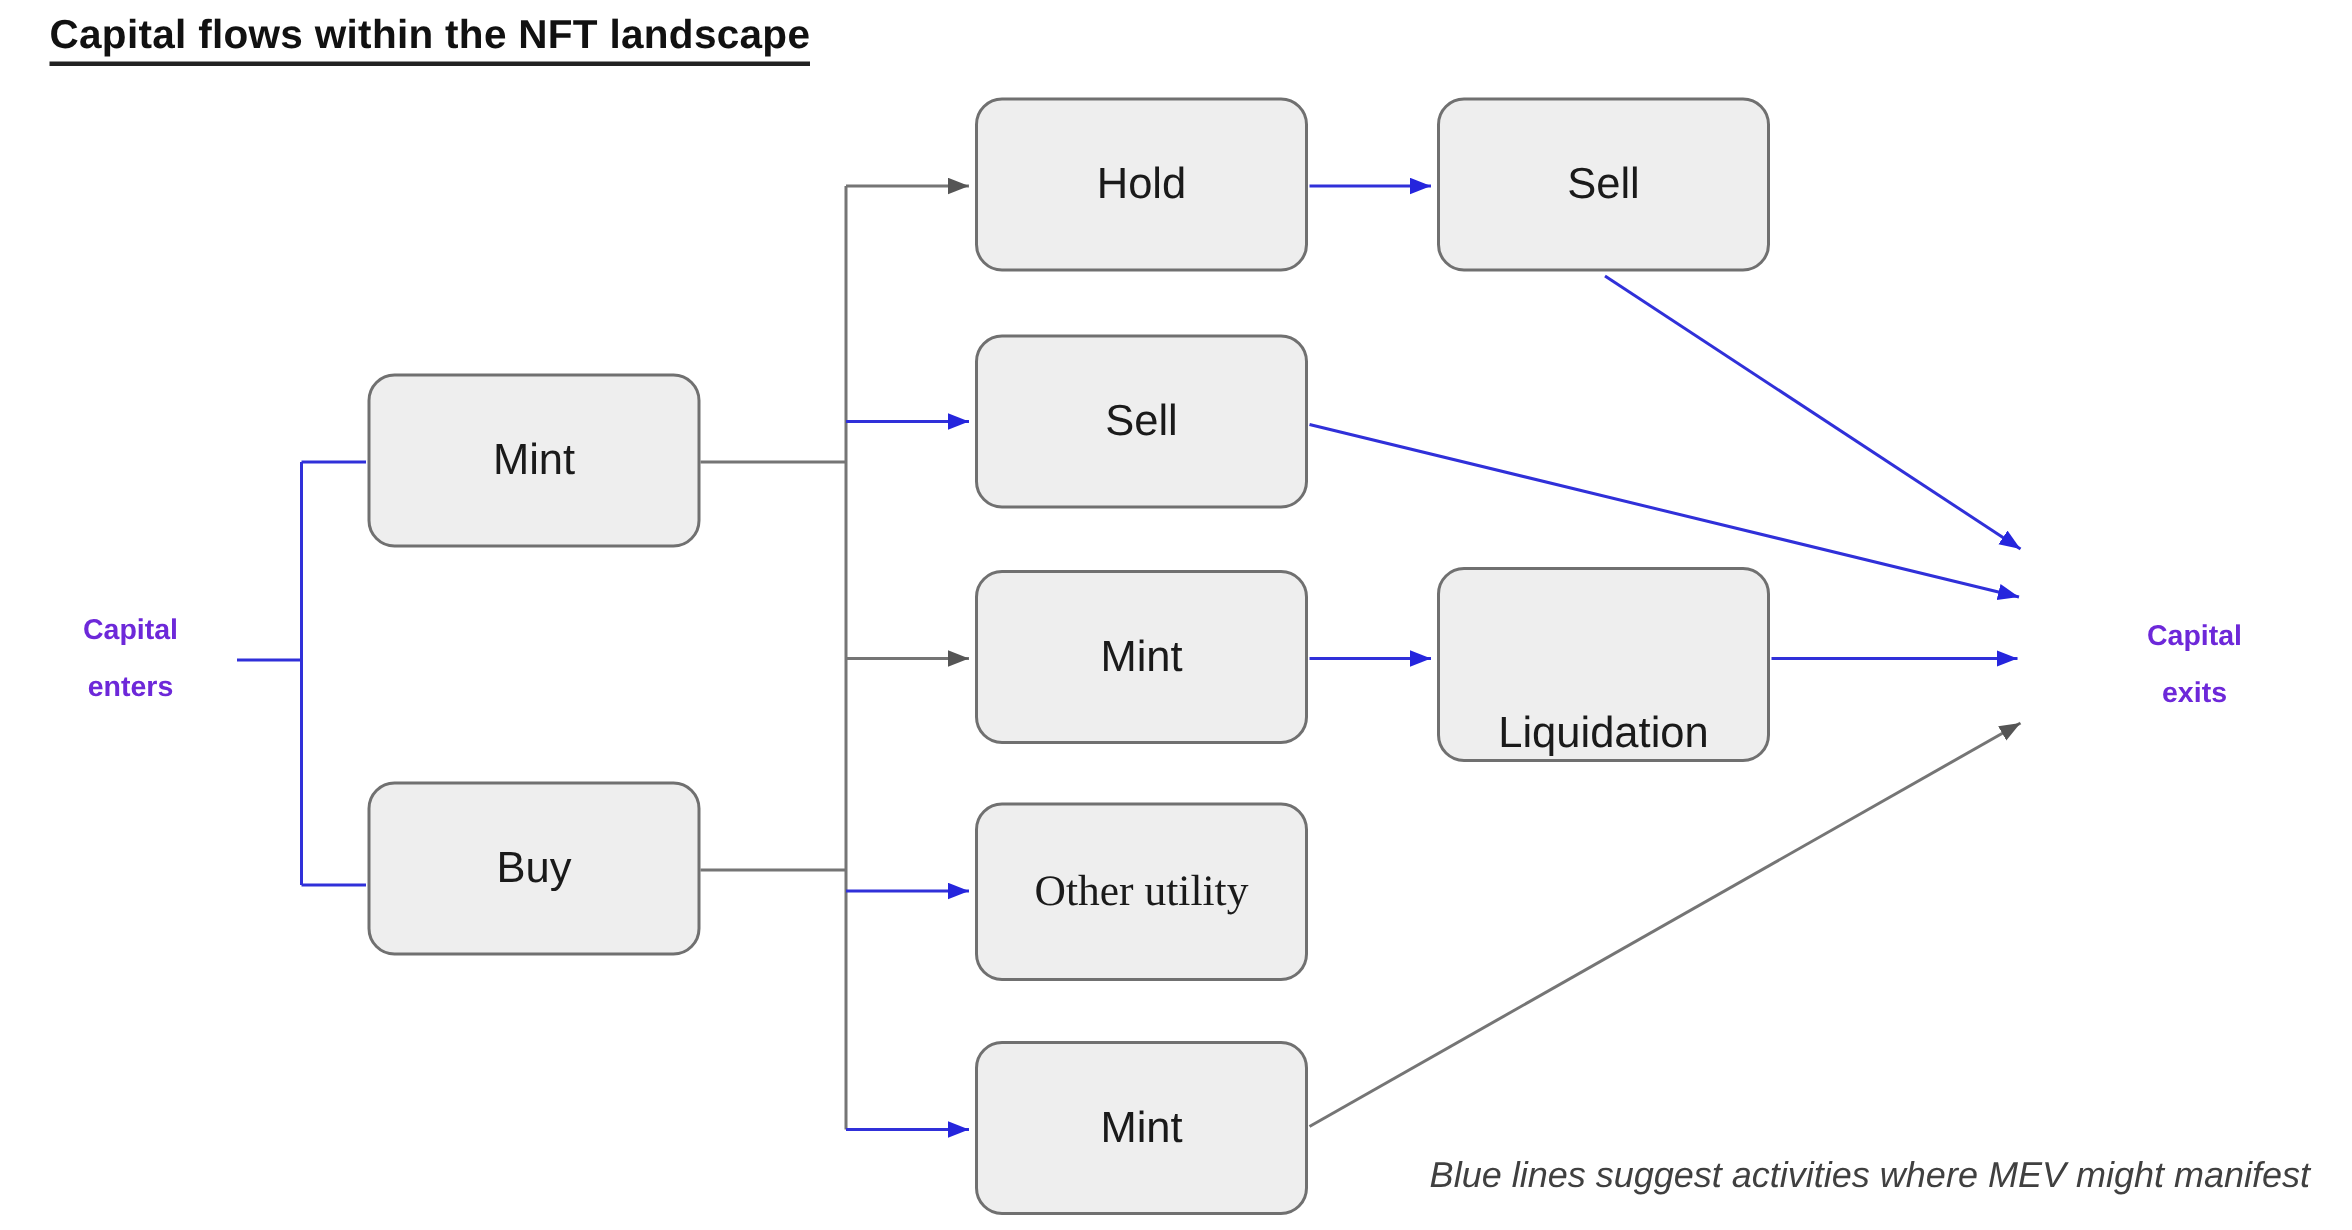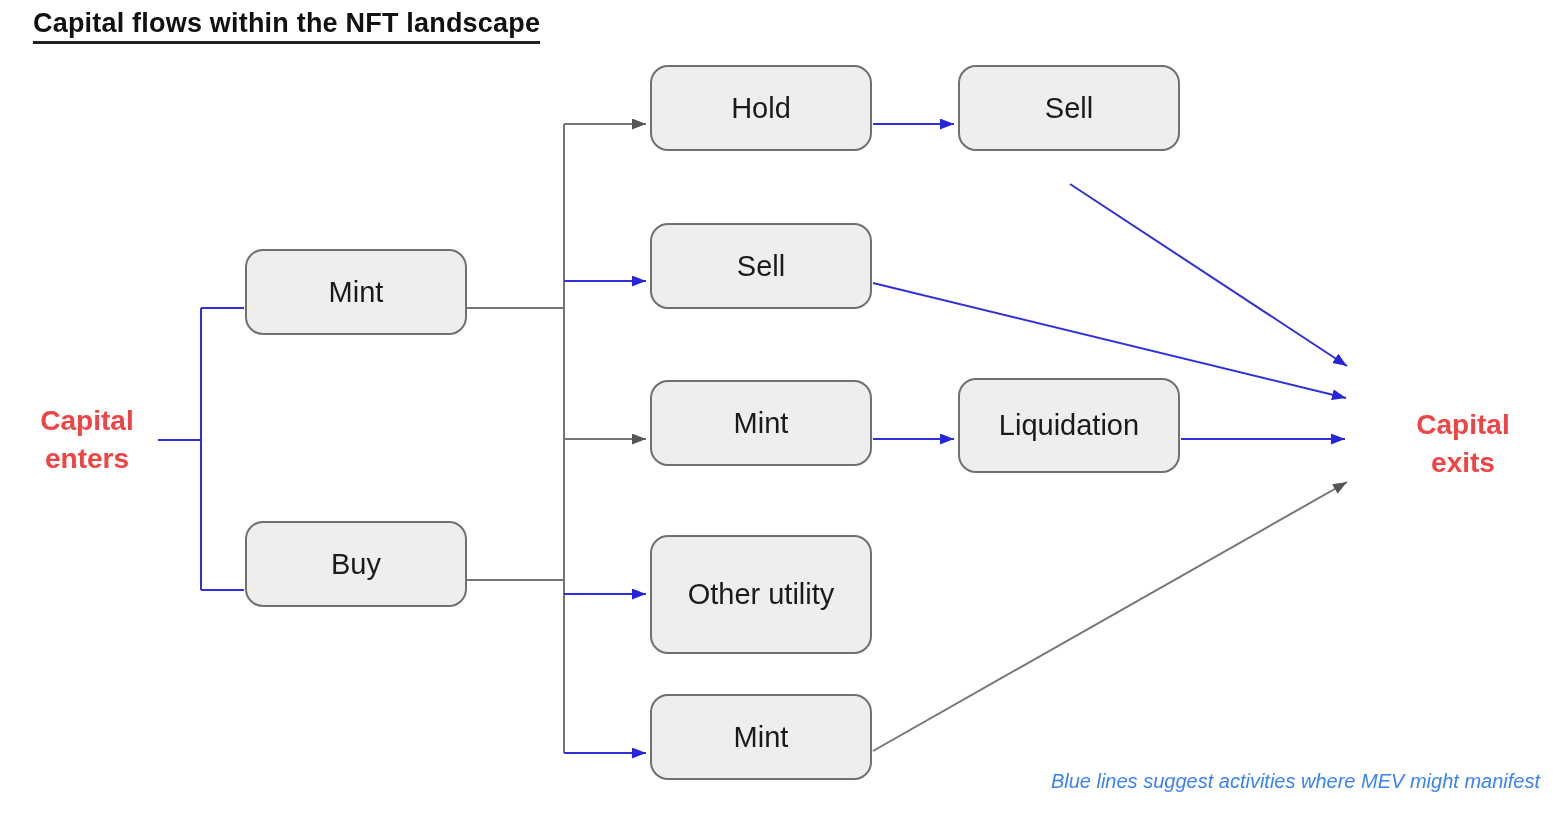--- a/index.html
+++ b/index.html
@@ -32,45 +32,45 @@
   svg.edges{
     position:absolute; left:0; top:0;
     width:1568px; height:820px;
   }
   .e-blue{stroke:var(--mev-blue);stroke-width:2;fill:none;}
   .e-gray{stroke:var(--neutral-gray);stroke-width:2;fill:none;}
   .m-blue{fill:#2525dd;}
   .m-gray{fill:#555555;}
   .node{
     position:absolute;
-    width:222px; height:86px;
+    width:222px; height:116px;
     background:var(--box-fill);
     border:2px solid var(--box-border);
     border-radius:18px;
     display:flex; align-items:center; justify-content:center;
     font-size:29px;
     color:#1a1a1a;
   }
   .side-label{
     position:absolute;
-    font-size:28px;
+    font-size:19px;
     font-weight:bold;
-    color:#ef4444;
+    color:#6d28d9;
     text-align:center;
     white-space:pre-line;
     line-height:38px;
   }
   .note{
     position:absolute;
     left:900px; top:770px;
     width:640px;
     text-align:right;
     font-style:italic;
-    font-size:20px;
-    color:#3b82f6;
+    font-size:24px;
+    color:#404040;
   }
 </style>
 </head>
 <body>
 
 <div class="canvas">
 
   <div class="title">Capital flows within the NFT landscape</div>
 
   <svg class="edges" viewBox="0 0 1568 820">
@@ -116,31 +116,31 @@
 
   <div class="node" style="left:650px; top:65px;">
     <span>Hold</span>
   </div>
   <div class="node" style="left:650px; top:223px;">
     <span>Sell</span>
   </div>
   <div class="node" style="left:650px; top:380px;">
     <span>Mint</span>
   </div>
-  <div class="node" style="left:650px; top:535px; height:119px;">
+  <div class="node" style="left:650px; top:535px; height:119px;font-family:Liberation Serif, serif;">
     <span>Other utility</span>
   </div>
   <div class="node" style="left:650px; top:694px;">
     <span>Mint</span>
   </div>
 
   <div class="node" style="left:958px; top:65px;">
     <span>Sell</span>
   </div>
-  <div class="node" style="left:958px; top:378px; height:95px;">
+  <div class="node" style="left:958px; top:378px; height:130px;align-items:flex-end;">
     <span>Liquidation</span>
   </div>
 
   <div class="side-label" style="left:1387px; top:406px; width:152px;">Capital
 exits</div>
 
   <div class="note">Blue lines suggest activities where MEV might manifest</div>
 
 </div>
 

